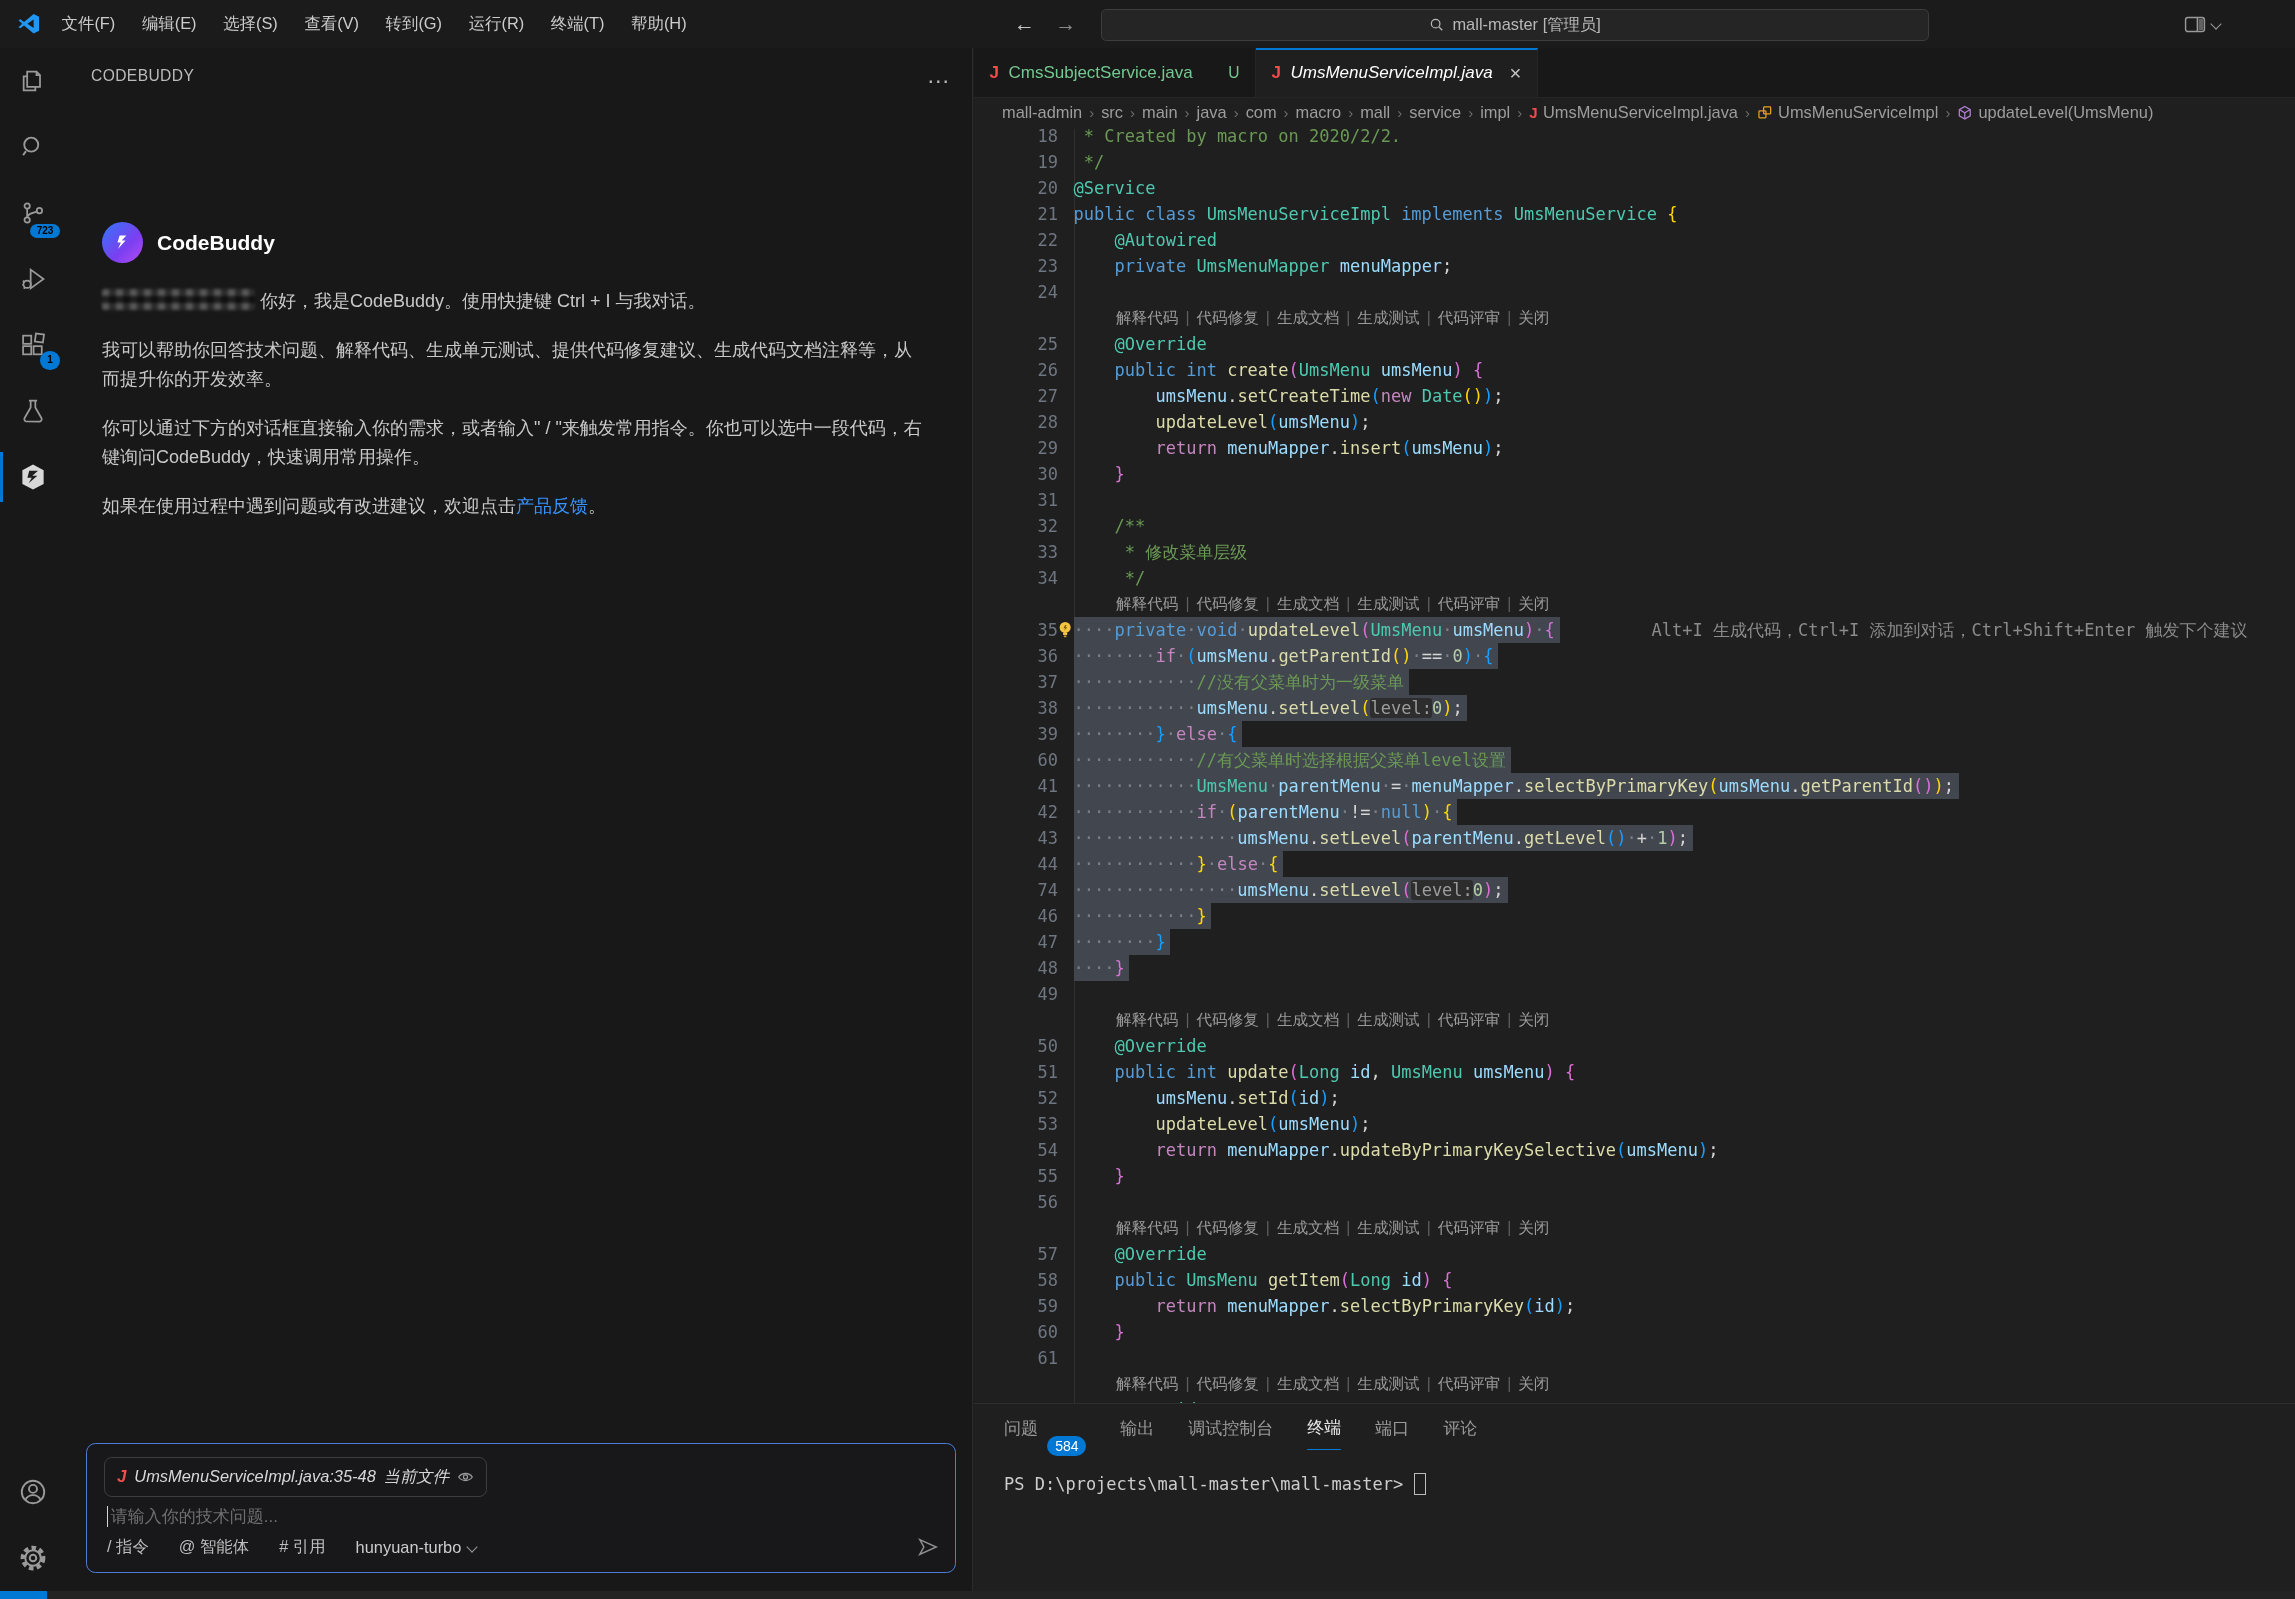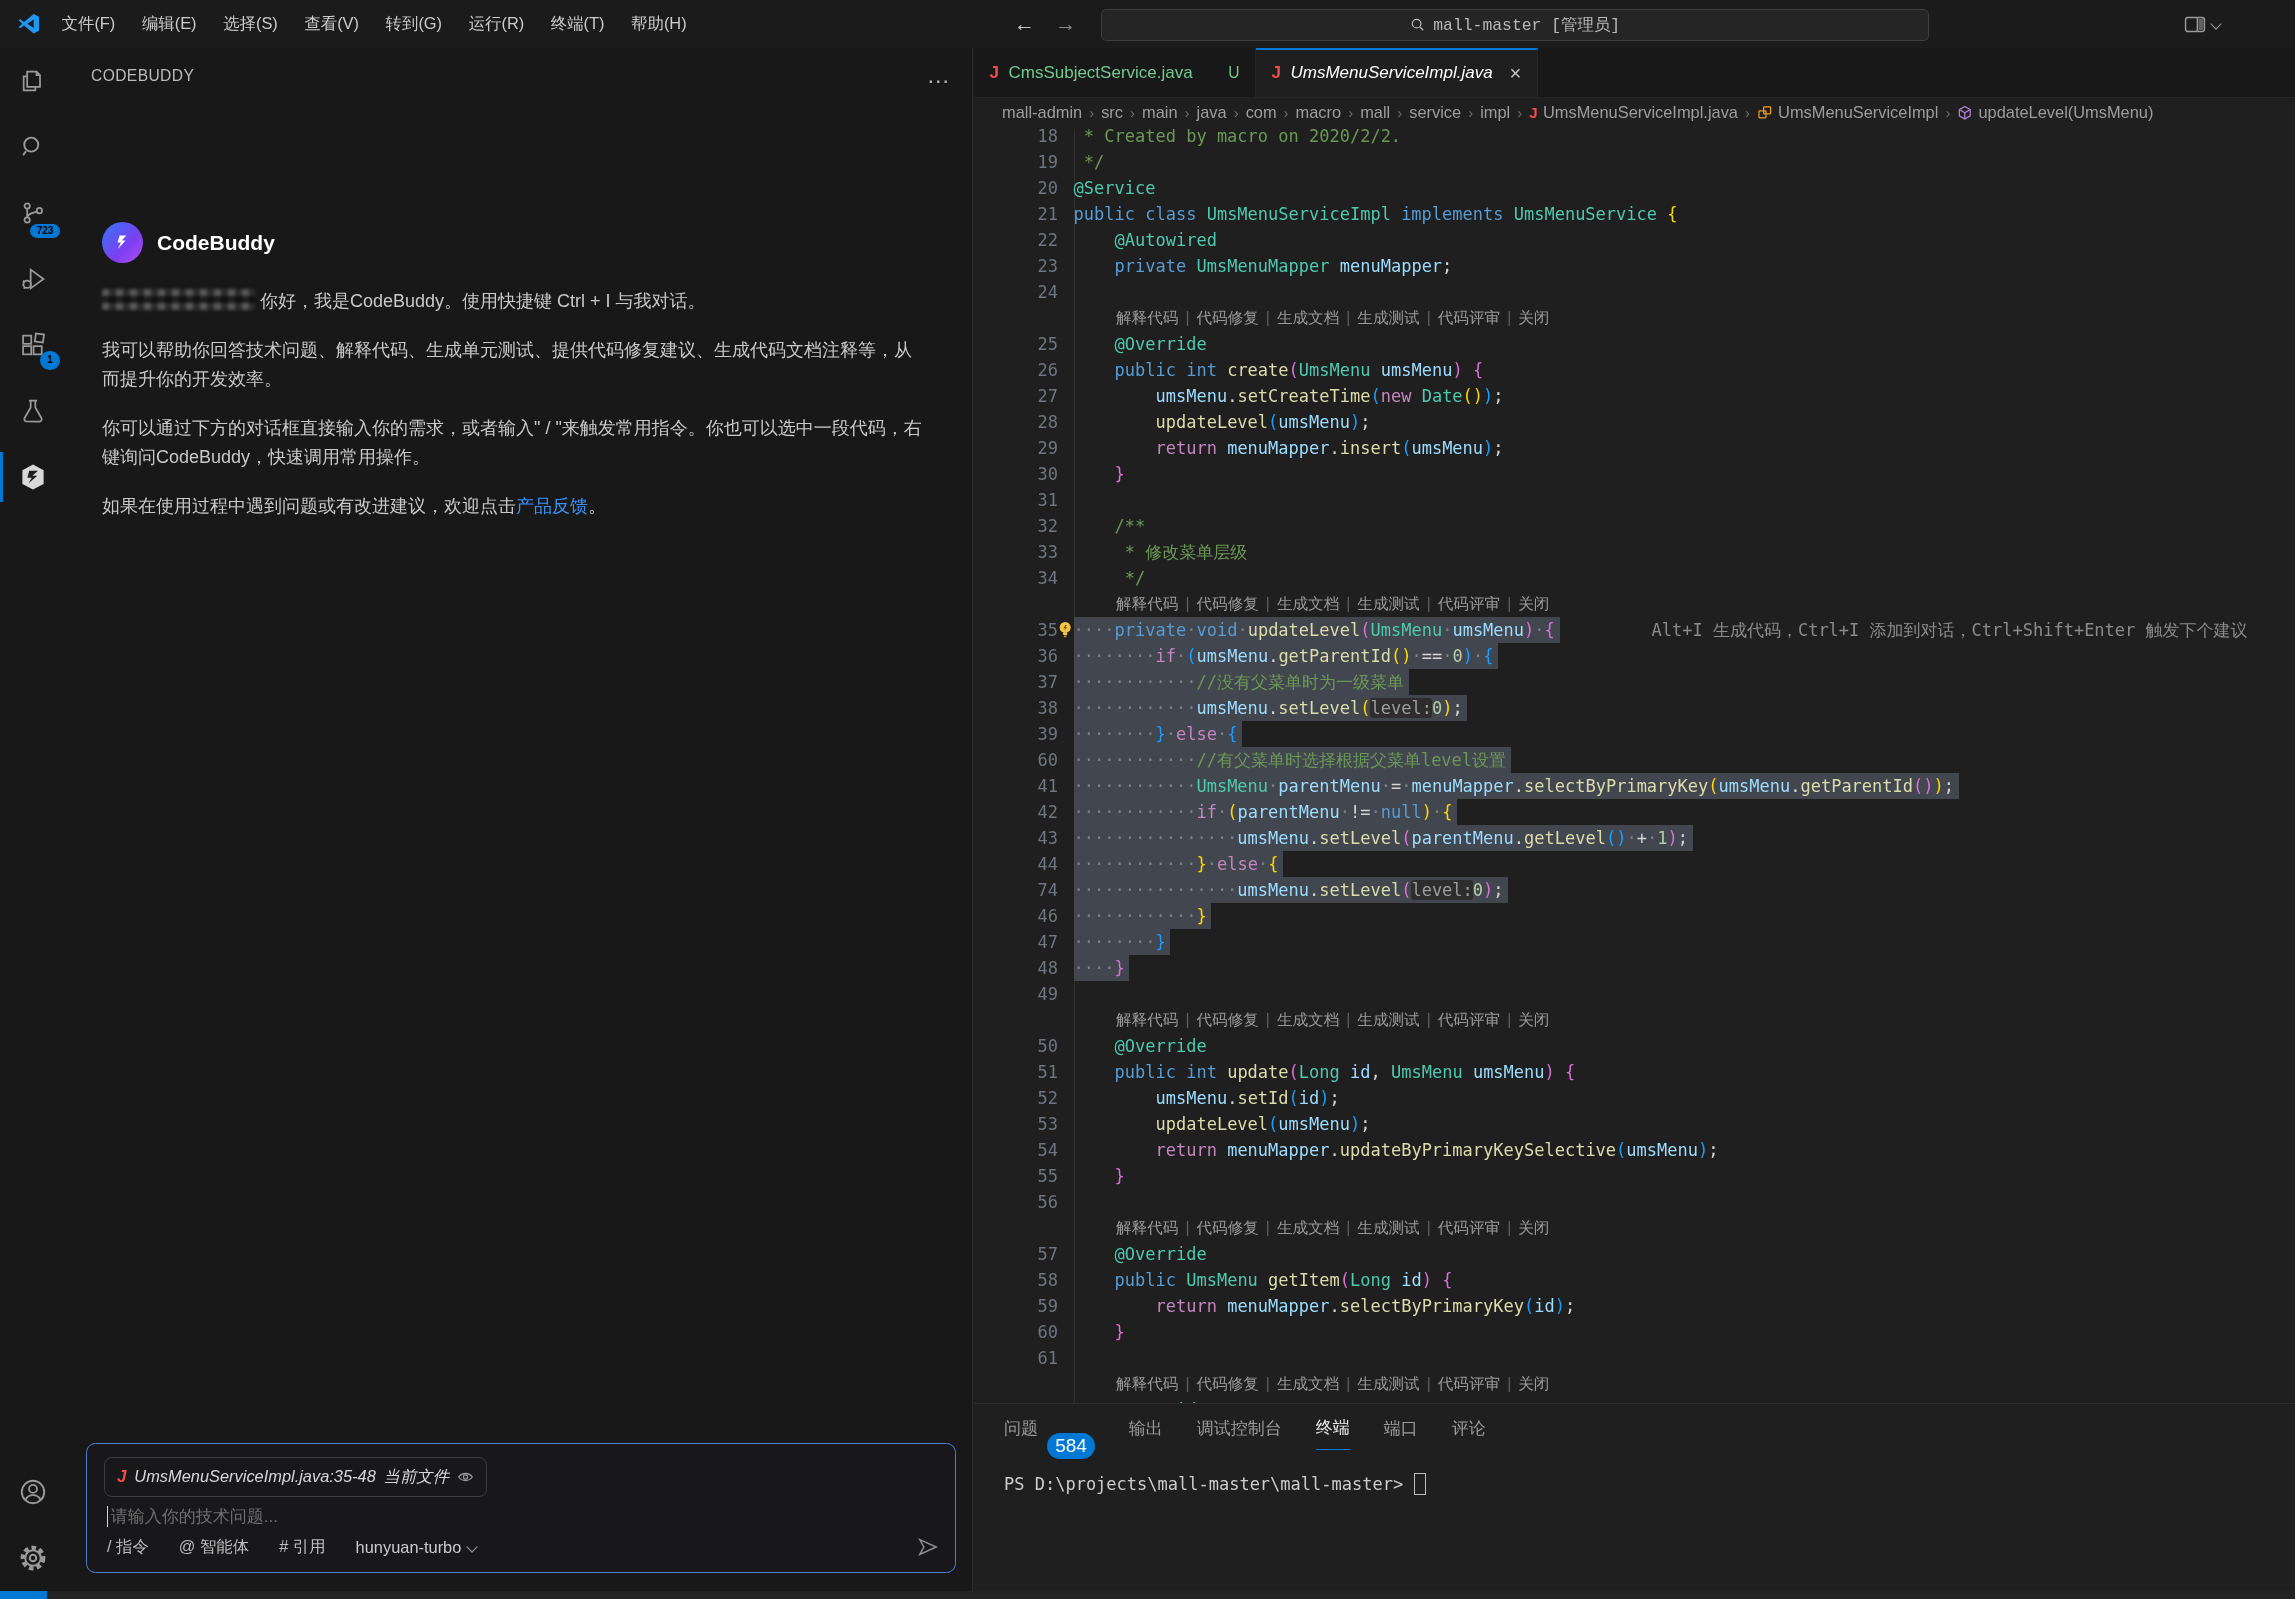--- a/index.html
+++ b/index.html
@@ -11,21 +11,21 @@
   .titlebar{position:absolute;left:0;top:0;width:100%;height:48px;background:#1b1b1b;
             display:flex;align-items:center;}
   .vslogo{margin-left:17px;margin-right:7.8px;}
   .menus{display:flex;align-items:center;font-size:16.4px;color:#cccccc;}
   .menus span{padding:4.7px 13.3px;border-radius:4.7px;cursor:default;}
   .nav-arrows{position:absolute;left:1014px;top:0;height:48px;display:flex;align-items:center;gap:20.3px;
               font-size:21px;color:#c5c5c5;}
   .nav-arrows .fwd{color:#8a8a8a;}
   .searchbox{position:absolute;left:1101px;top:8.6px;width:826px;height:30px;background:#252526;
              border:0.8px solid #3e3e42;border-radius:5.5px;display:flex;align-items:center;justify-content:center;
-             gap:7.8px;font-size:16.4px;color:#b8b8b8;font-family:Liberation Mono, monospace;}
+             gap:7.8px;font-size:16.4px;color:#b8b8b8;}
   .tb-right{position:absolute;right:75px;top:0;height:48px;display:flex;align-items:center;gap:6.3px;}
   .chev{width:7px;height:7px;border-left:1.6px solid #9a9a9a;border-bottom:1.6px solid #9a9a9a;
         transform:rotate(-45deg);display:inline-block;}
 
   
   .activitybar{position:absolute;left:0;top:48px;width:66px;height:1543px;background:#181818;
                display:flex;flex-direction:column;}
   .act-item{position:relative;width:66px;height:66px;display:flex;align-items:center;justify-content:center;}
   .act-item.active::before{content:"";position:absolute;left:0;top:7.8px;bottom:7.8px;width:3.1px;background:var(--accent);}
   .act-badge{position:absolute;right:6.3px;bottom:7.8px;background:var(--accent);color:#000000;font-size:10px;
@@ -109,21 +109,21 @@
            font-family:"Liberation Sans",sans-serif;display:flex;align-items:center;}
   .lensrow .lsep{margin:0 7px;color:#5f5f5f;}
   .ghost{color:#8b8b8b;margin-left:92px;}
   .bulb{position:absolute;left:81px;top:2.3px;}
 
   
   .panel{position:absolute;left:0;right:0;top:1355px;bottom:0;border-top:0.8px solid #2e2e2e;background:#1f1f1f;}
   .panel-tabs{display:flex;align-items:center;height:47px;padding-left:30px;font-size:17px;color:#9b9b9b;}
   .ptab{margin-right:34px;display:flex;align-items:center;gap:9.4px;padding:11px 0 9.4px;}
   .ptab.active{color:#e7e7e7;border-bottom:1.6px solid var(--accent);}
-  .pbadge{background:var(--accent);color:#fff;font-size:19px;border-radius:15.6px;padding:2.3px 7.8px;margin-top:35px;}
+  .pbadge{background:var(--accent);color:#fff;font-size:14px;border-radius:15.6px;padding:2.3px 7.8px;margin-top:35px;}
   .terminal{padding:22px 0 0 30px;font-family:"DejaVu Sans Mono",monospace;font-size:17px;color:#cccccc;
             display:flex;align-items:center;}
   .tcursor{width:10.2px;height:20.3px;border:1.2px solid #bdbdbd;margin-left:11px;}
 
   .statusstrip{position:absolute;left:0;right:0;bottom:0;height:7.8px;background:#232323;}
   .statusstrip .remote{position:absolute;left:0;top:0;width:47px;height:7.8px;background:var(--accent);}
 </style>
 </head>
 <body>
 

